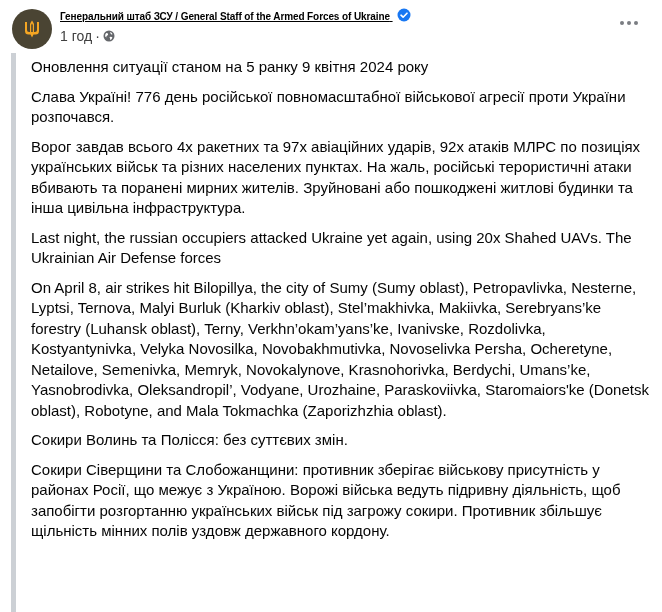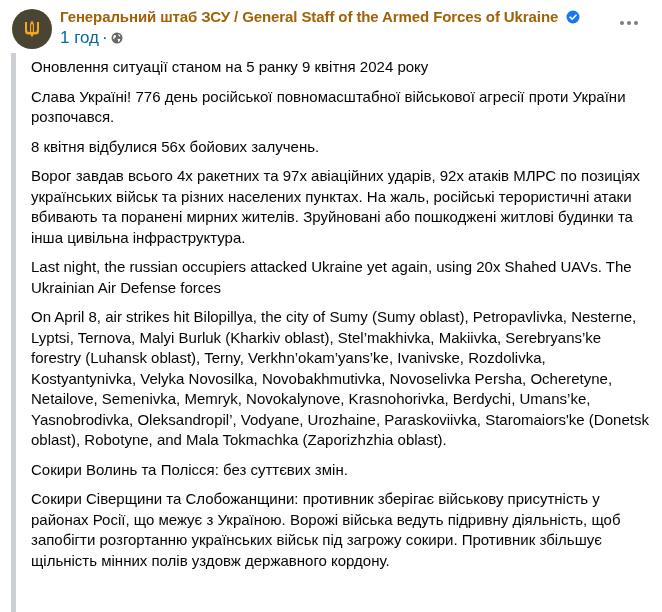--- a/index.html
+++ b/index.html
@@ -12,30 +12,31 @@
   .post { position: relative; width: 662px; height: 612px; }
   .header { position: absolute; left: 0; top: 0; width: 662px; height: 50px; }
   .avatar {
     position: absolute; left: 12px; top: 9px; width: 40px; height: 40px;
     border-radius: 50%; background: #4a4433;
     display: flex; align-items: center; justify-content: center;
   }
   .avatar svg { width: 18px; height: 18px; }
   .author {
     position: absolute; left: 60px; top: 8px;
-    font-size: 15px; font-weight: 700; color: #a16207; white-space: nowrap;
+    font-size: 10px; font-weight: 700; color: #000000; white-space: nowrap;
     letter-spacing: -0.1px;
+    text-decoration: underline;
   }
   .verified {
     display: inline-block; vertical-align: -2px; margin-left: 4px;
     width: 14px; height: 14px;
   }
   .meta {
     position: absolute; left: 60px; top: 28px;
-    font-size: 17px; color: #0369a1; white-space: nowrap;
+    font-size: 14px; color: #404040; white-space: nowrap;
     display: flex; align-items: center; gap: 3px;
   }
   .globe { width: 12px; height: 12px; display: inline-block; }
   .more {
     position: absolute; right: 20px; top: 17px;
     display: flex; gap: 3px; cursor: pointer; padding: 4px;
   }
   .more span { width: 4px; height: 4px; border-radius: 50%; background: #7a7d82; display: block; }
   .quote-bar {
     position: absolute; left: 11px; top: 53px; width: 5px; height: 560px;
@@ -77,20 +78,19 @@
       <span></span>
       <span></span>
     </div>
   </div>
 
   <div class="quote-bar"></div>
 
   <div class="body">
     <p>Оновлення ситуації станом на 5 ранку 9 квітня 2024 року</p>
     <p>Слава Україні! 776 день російської повномасштабної військової агресії проти України розпочався.</p>
-    <p>8 квітня відбулися 56х бойових залучень.</p>
     <p>Ворог завдав всього 4х ракетних та 97х авіаційних ударів, 92х атаків МЛРС по позиціях українських військ та різних населених пунктах. На жаль, російські терористичні атаки вбивають та поранені мирних жителів. Зруйновані або пошкоджені житлові будинки та інша цивільна інфраструктура.</p>
     <p>Last night, the russian occupiers attacked Ukraine yet again, using 20x Shahed UAVs. The Ukrainian Air Defense forces</p>
     <p>On April 8, air strikes hit Bilopillya, the city of Sumy (Sumy oblast), Petropavlivka, Nesterne, Lyptsi, Ternova, Malyi Burluk (Kharkiv oblast), Stel’makhivka, Makiivka, Serebryans’ke forestry (Luhansk oblast), Terny, Verkhn’okam’yans’ke, Ivanivske, Rozdolivka, Kostyantynivka, Velyka Novosilka, Novobakhmutivka, Novoselivka Persha, Ocheretyne, Netailove, Semenivka, Memryk, Novokalynove, Krasnohorivka, Berdychi, Umans’ke, Yasnobrodivka, Oleksandropil’, Vodyane, Urozhaine, Paraskoviivka, Staromaiors'ke (Donetsk oblast), Robotyne, and Mala Tokmachka (Zaporizhzhia oblast).</p>
     <p>Сокири Волинь та Полісся: без суттєвих змін.</p>
     <p>Сокири Сіверщини та Слобожанщини: противник зберігає військову присутність у районах Росії, що межує з Україною. Ворожі війська ведуть підривну діяльність, щоб запобігти розгортанню українських військ під загрожу сокири. Противник збільшує щільність мінних полів уздовж державного кордону.</p>
   </div>
 </div>
 
 </body></html>

